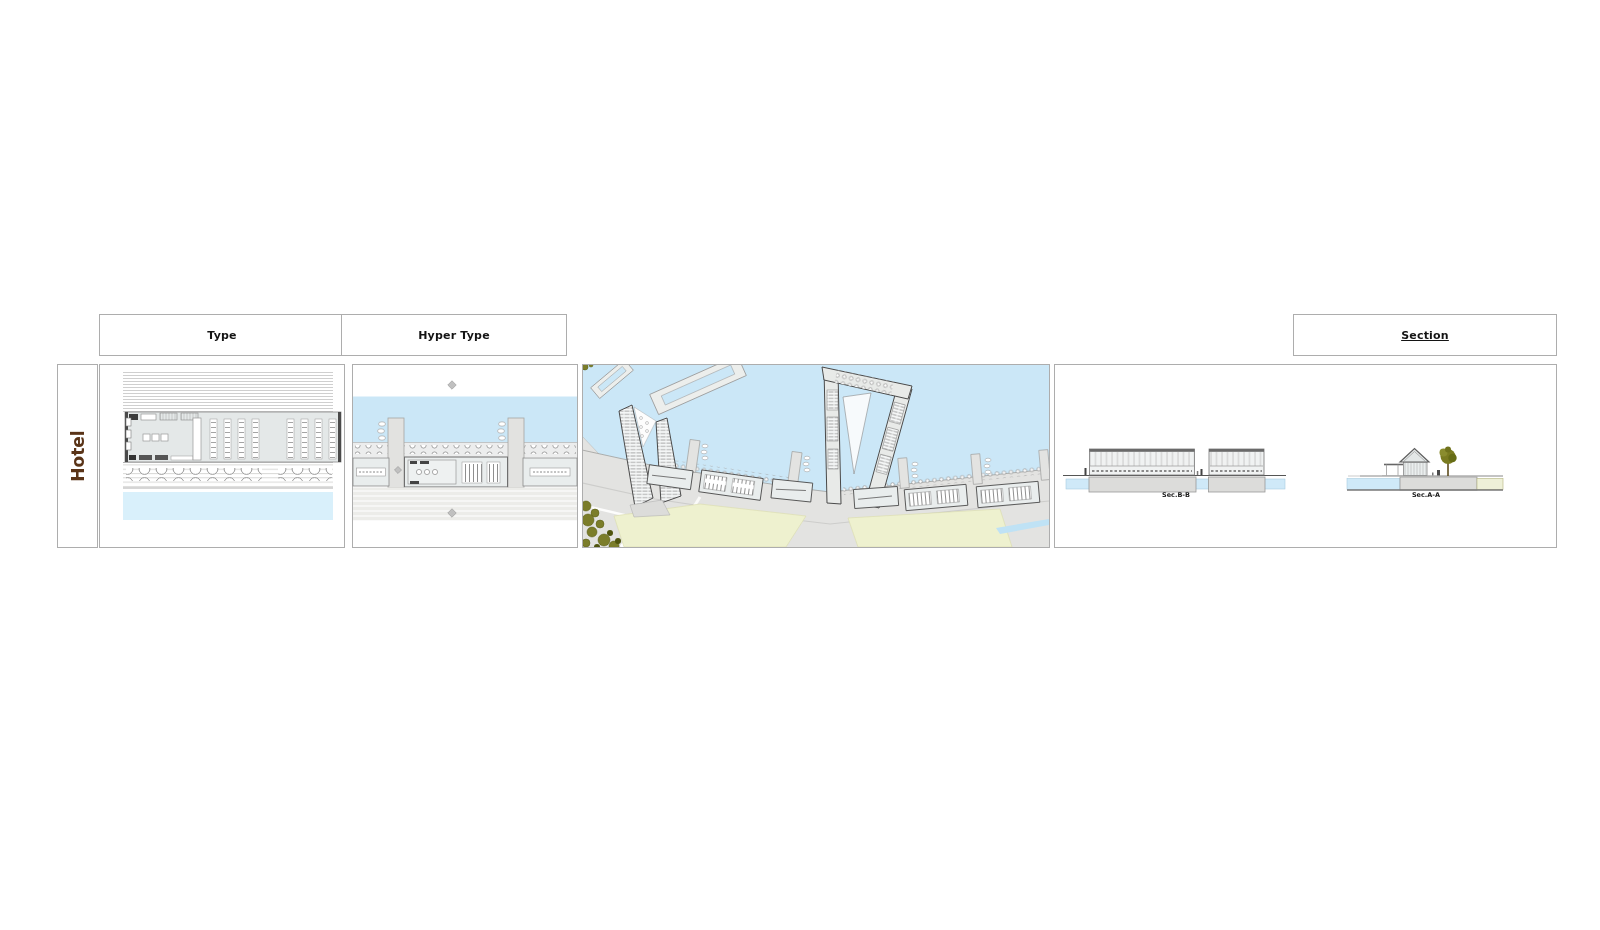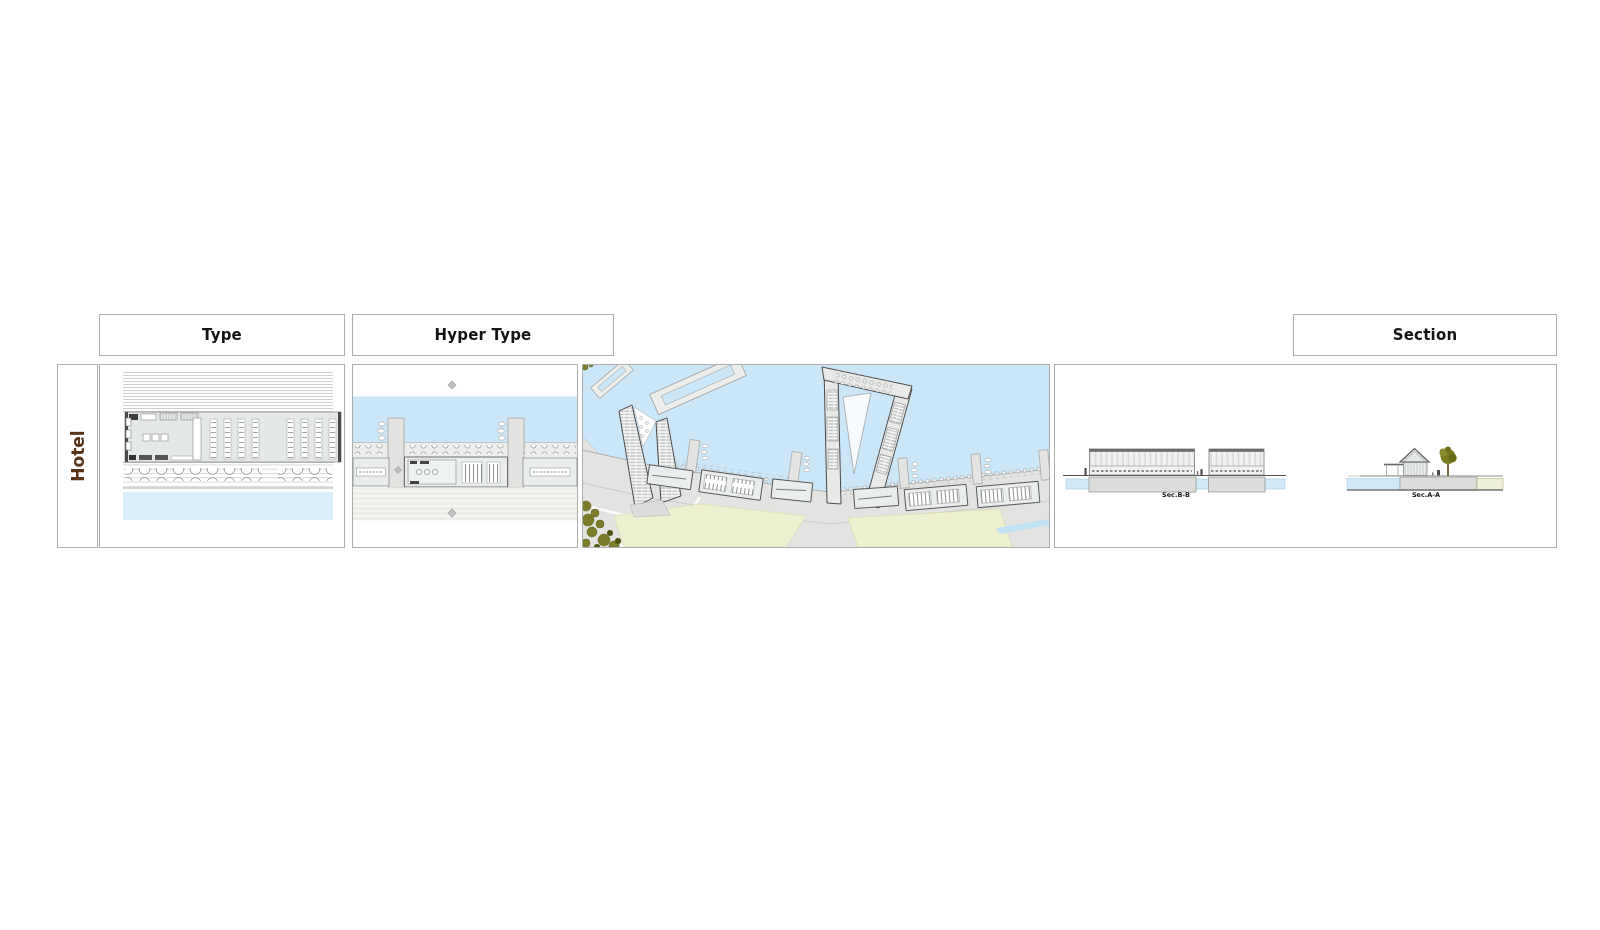--- a/index.html
+++ b/index.html
@@ -1,35 +1,35 @@
 <!DOCTYPE html>
 <html><head>
 <meta charset="utf-8">
 <style>
   html,body{margin:0;padding:0;background:#ffffff;}
   #page{position:relative;width:1600px;height:930px;background:#ffffff;overflow:hidden;
         font-family:"Liberation Sans",sans-serif;}
   .hdr{position:absolute;top:314px;height:42px;box-sizing:border-box;
        border:1px solid #adadad;background:#ffffff;display:flex;align-items:center;justify-content:center;
-       font-family:"DejaVu Sans",sans-serif;font-weight:bold;font-size:15px;color:#141414;letter-spacing:.2px;}
+       font-family:"DejaVu Sans",sans-serif;font-weight:bold;font-size:11px;color:#141414;letter-spacing:.2px;}
   #rowlabel{position:absolute;left:57px;top:364px;width:41px;height:184px;box-sizing:border-box;
        border:1px solid #adadad;background:#ffffff;display:flex;align-items:center;justify-content:center;}
   #rowlabel span{transform:rotate(-90deg);white-space:nowrap;
        font-family:"DejaVu Sans",sans-serif;font-weight:bold;font-size:17px;color:#5a3418;}
   #drawings{position:absolute;left:0;top:0;width:1600px;height:930px;}
   svg text{font-family:"DejaVu Sans",sans-serif;font-weight:bold;}
 </style>
 </head>
 <body>
 
 <div id="page">
 
   <div class="hdr" style="left:99px;width:246px;">Type</div>
-  <div class="hdr" style="left:352px;width:262px;">Hyper Type</div>
-  <div class="hdr" style="left:1293px;width:264px;">Section</div>
+  <div class="hdr" style="left:341px;width:226px;">Hyper Type</div>
+  <div class="hdr" style="left:1293px;width:264px;text-decoration:underline;">Section</div>
 
   <div id="rowlabel">
     <span>Hotel</span>
   </div>
 
   <svg id="drawings" viewBox="0 0 1600 930">
     <defs>
       <pattern id="hl" width="4" height="3" patternUnits="userSpaceOnUse">
         <rect width="4" height="3" fill="#ffffff"></rect>
           <line x1="0" y1="0.5" x2="4" y2="0.5" stroke="#cfcfcf" stroke-width="1"></line>

